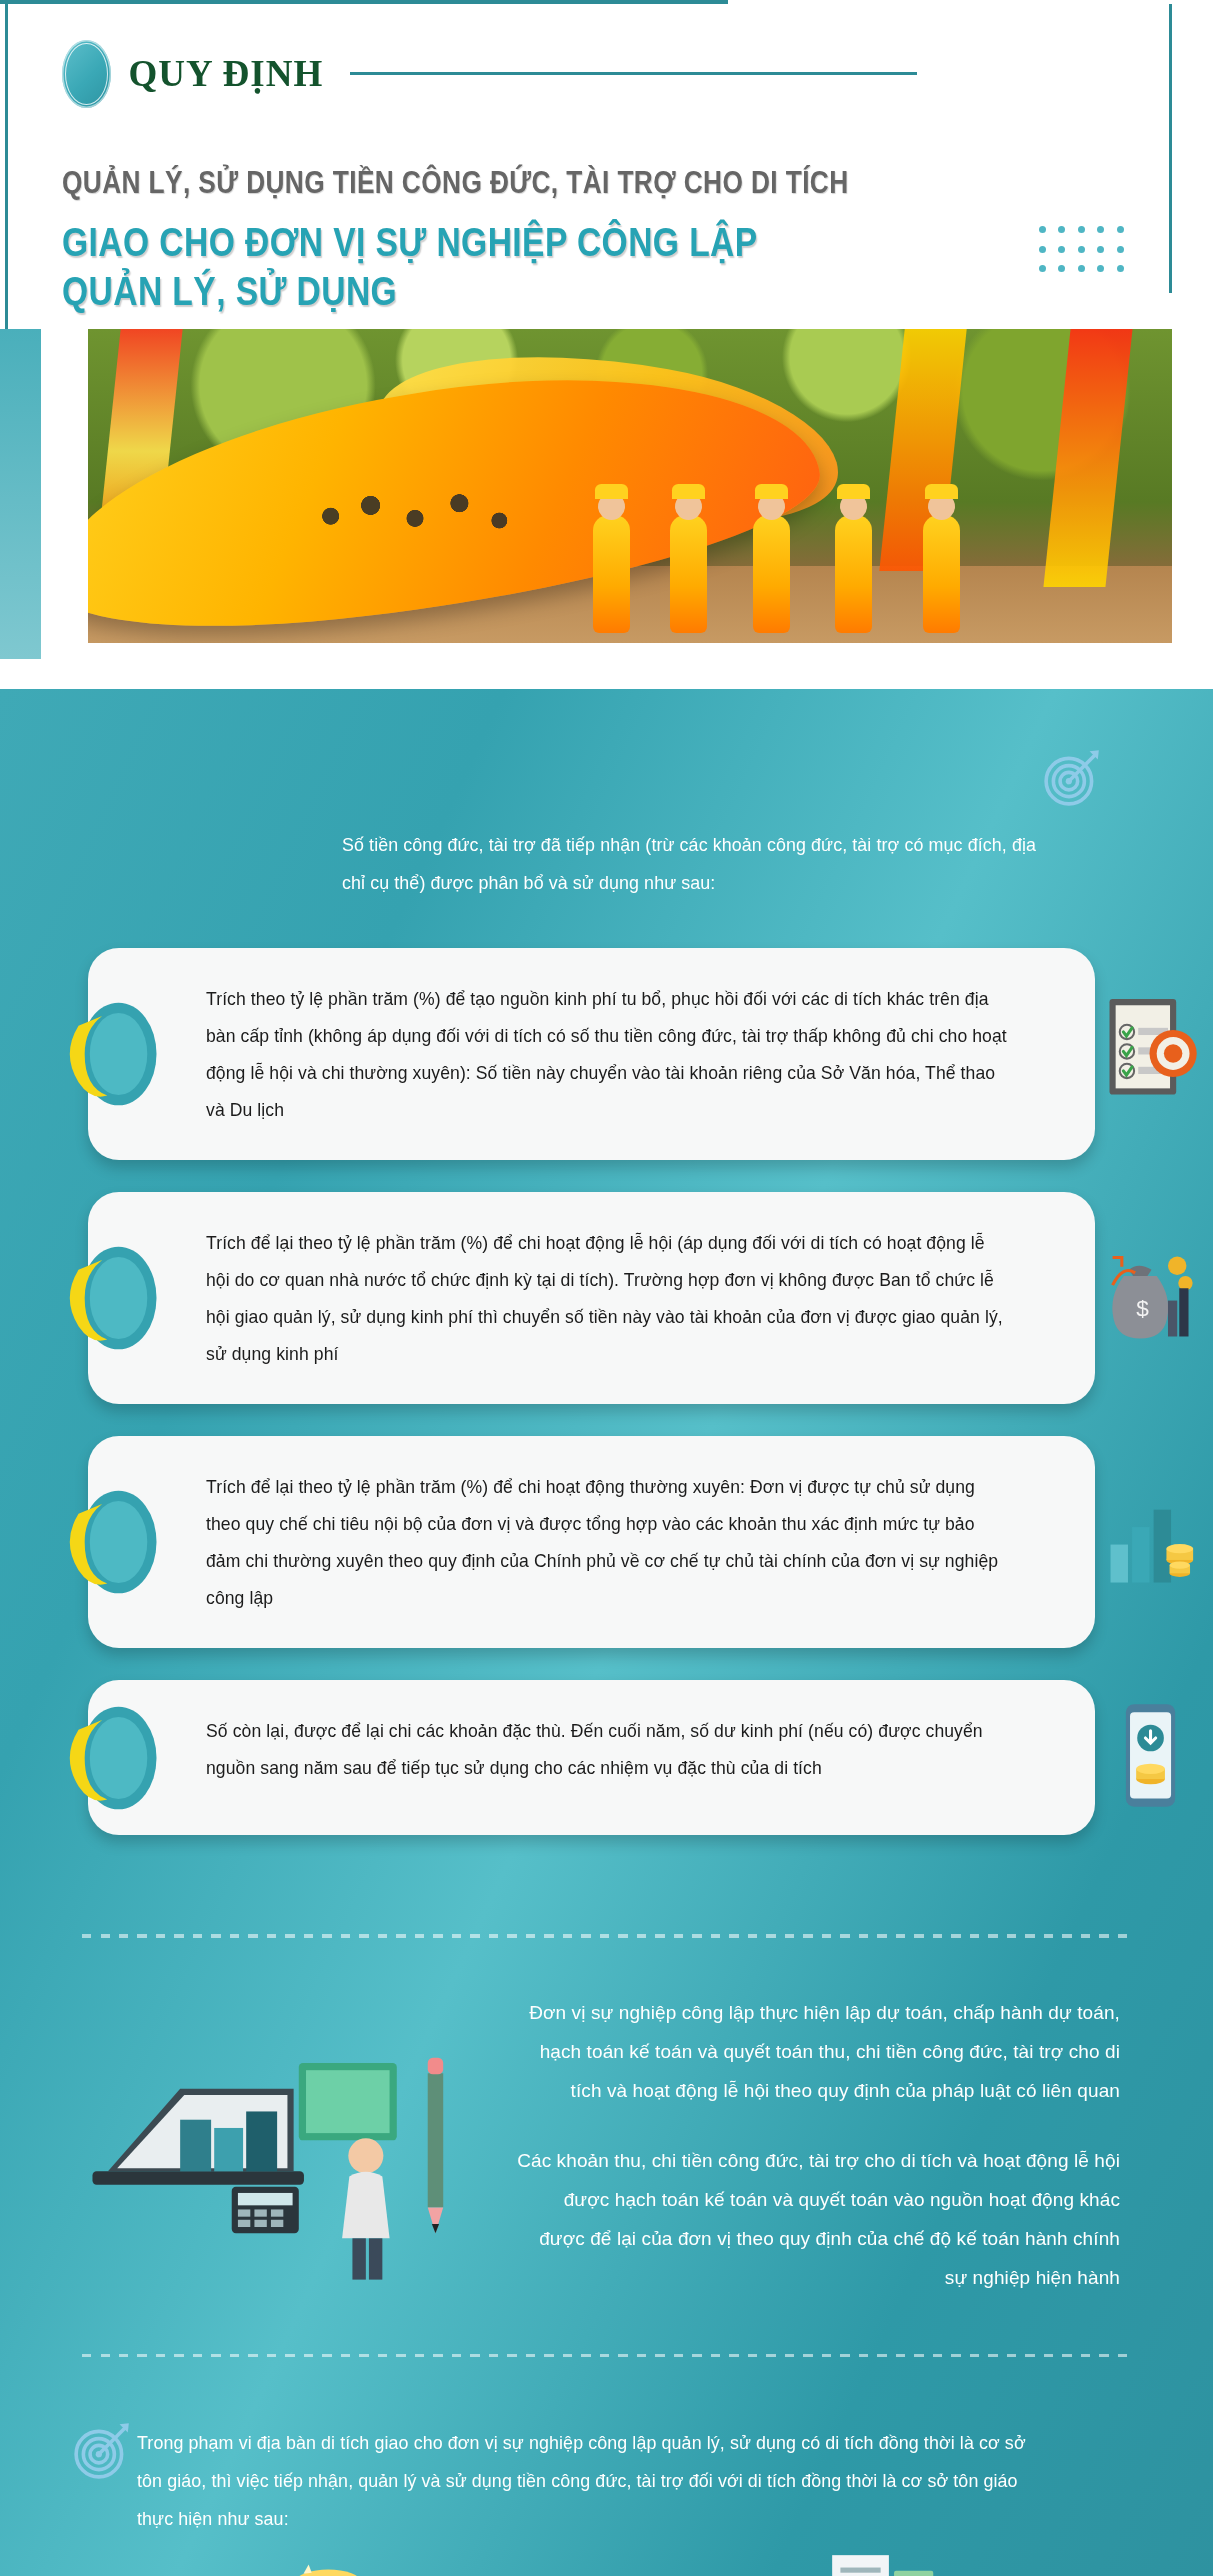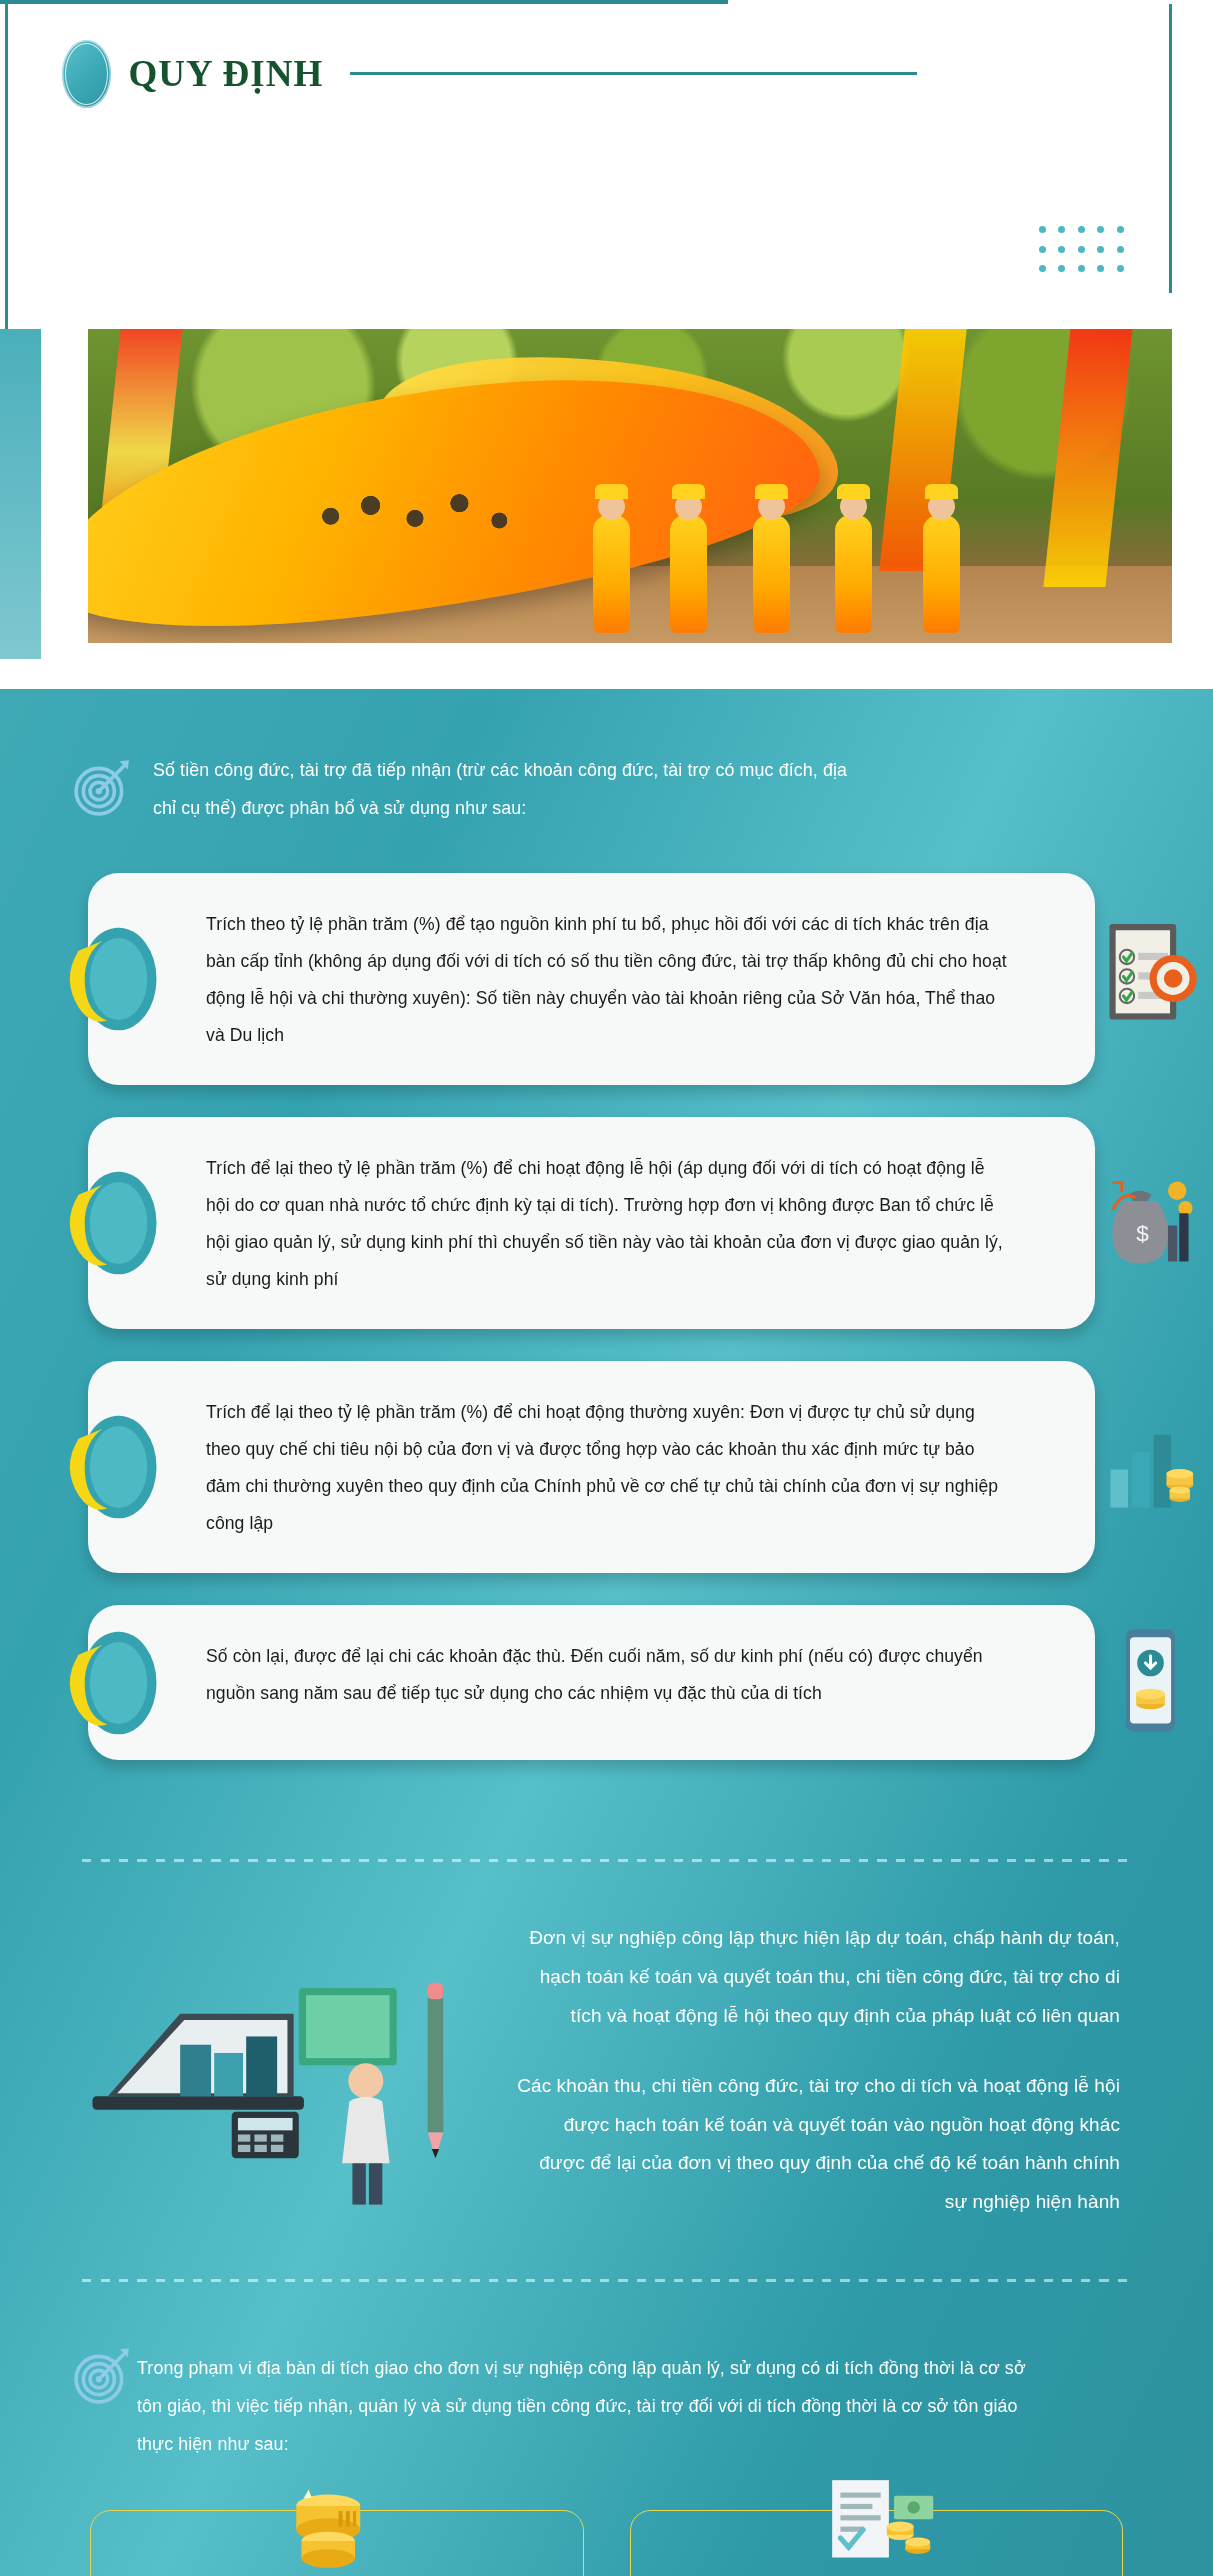--- a/index.html
+++ b/index.html
@@ -224,24 +224,25 @@
   
   .teal-body {
     position: relative;
     width: 1213px;
     background: linear-gradient(115deg, #3fa9b6 0%, #35a2b0 22%, #56bfc9 46%, #2e99a7 72%, #2e8f9d 100%);
     padding: 62px 0 0 0;
   }
 
   .intro-row {
     display:flex;
-    align-items:center;
+    align-items:flex-end;
     gap: 18.5px;
     padding: 0 109px 0 72px;
     margin-bottom: 46px;
+    flex-direction: column;
   }
   .target-icon {
     flex: 0 0 auto;
     width: 62px; height: 62px;
     position: relative;
     margin-top: -5.2px;
   }
   .target-icon svg { display:block; }
   .intro-text {
     color: #ffffff;
@@ -362,20 +363,25 @@
     <div class="header-inner">
       <div class="left-edge-bar"></div>
       <div class="right-edge-bar"></div>
 
       <div class="quy-dinh-row">
         <div class="qd-oval"></div>
         <div class="qd-text">QUY ĐỊNH</div>
         <div class="qd-rule"></div>
       </div>
 
+      <div class="titles">
+        <div class="title-line1">QUẢN LÝ, SỬ DỤNG TIỀN CÔNG ĐỨC, TÀI TRỢ CHO DI TÍCH</div>
+        <div class="title-line2">GIAO CHO ĐƠN VỊ SỰ NGHIỆP CÔNG LẬP</div>
+        <div class="title-line3">QUẢN LÝ, SỬ DỤNG</div>
+      </div>
 
       <div class="dots-grid">
         <span></span>
           <span></span>
           <span></span>
           <span></span>
           <span></span>
         <span></span>
           <span></span>
           <span></span>

